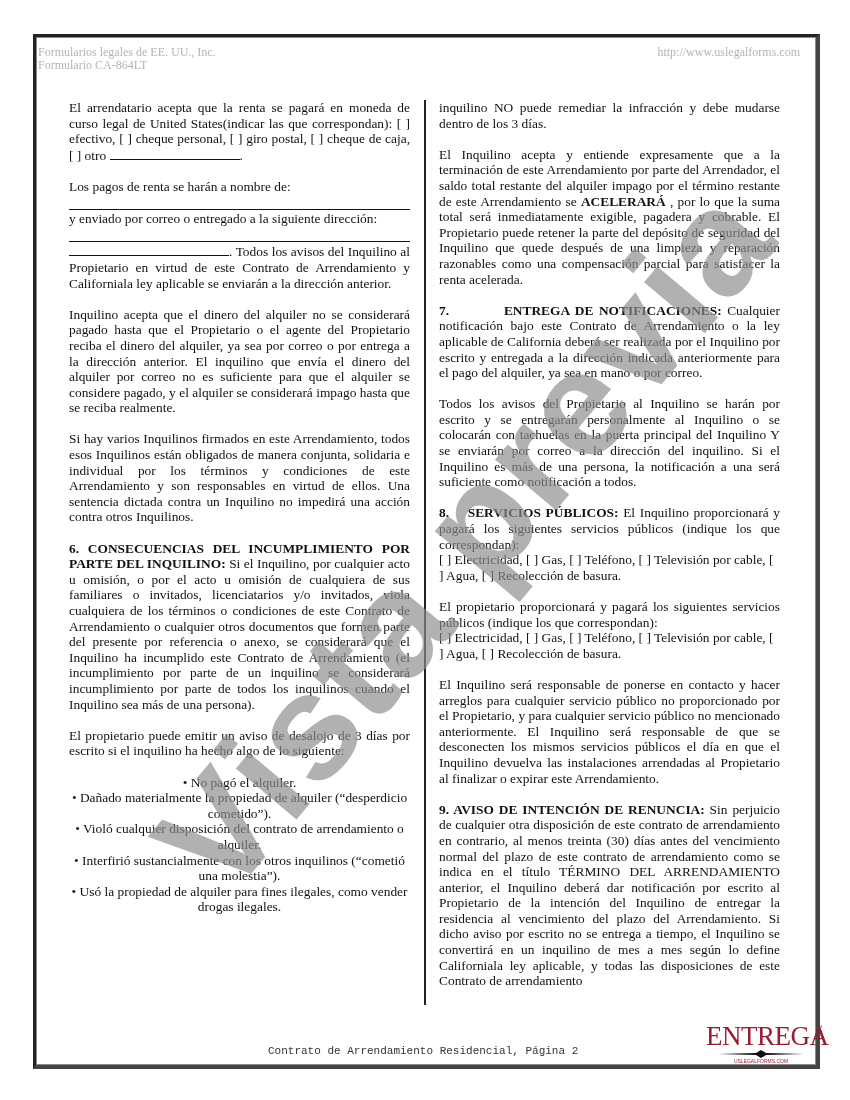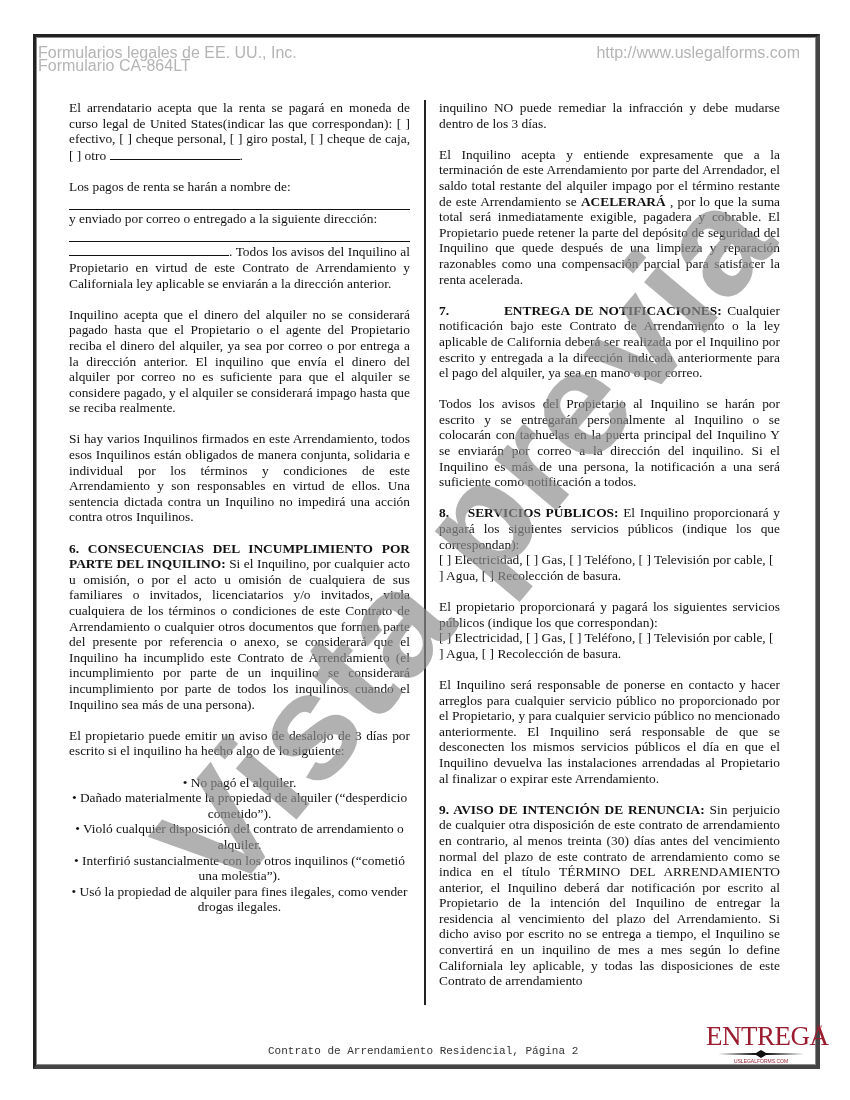--- a/index.html
+++ b/index.html
@@ -3,21 +3,21 @@
 <meta charset="utf-8">
 <style>
   html, body { margin:0; padding:0; background:#ffffff; }
   body { width:850px; height:1100px; position:relative; overflow:hidden; font-family:"Liberation Serif", serif; color:#111; }
   .page-frame {
     position:absolute; left:33px; top:34px; width:780px; height:1028px;
     border-top:3px solid #222; border-left:3px solid #222;
     border-right:4px solid #444; border-bottom:4px solid #444;
     box-shadow: inset 1px 1px 0 #888, inset -1px -1px 0 #888;
   }
-  .hdr { position:absolute; top:46px; font-family:Liberation Sans, sans-serif; font-size:16px; color:#b4b4b4; line-height:13px; }
+  .hdr { position:absolute; top:46px; font-family:Liberation Serif, serif; font-size:12px; color:#b4b4b4; line-height:13px; }
   .hdr-left { left:38px; }
   .hdr-right { right:50px;margin-left:32px; }
   .col { position:absolute; top:100px; width:341px; font-size:13.4px; line-height:15.6px; text-align:justify; }
   .col-left { left:69px; }
   .col-right { left:439px; }
   .col p { margin:0 0 15.6px 0; }
   .col p.tight { margin-bottom:0; }
   .divider { position:absolute; left:424px; top:100px; width:2px; height:905px; background:#222; }
   .b { font-weight:bold; }
   .bul { text-align:center; }

